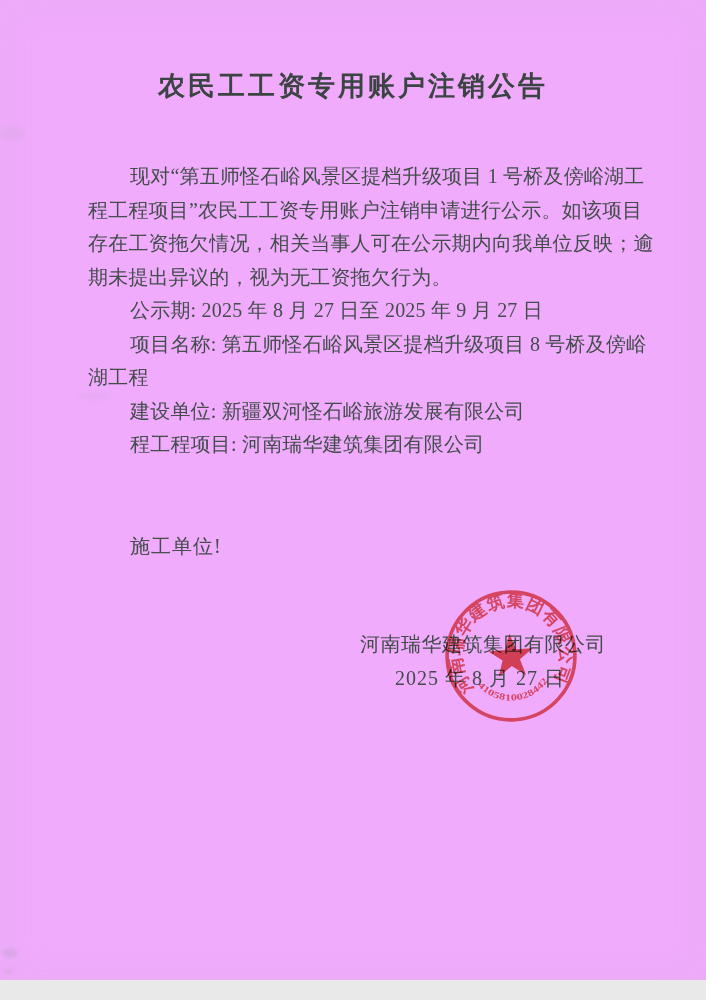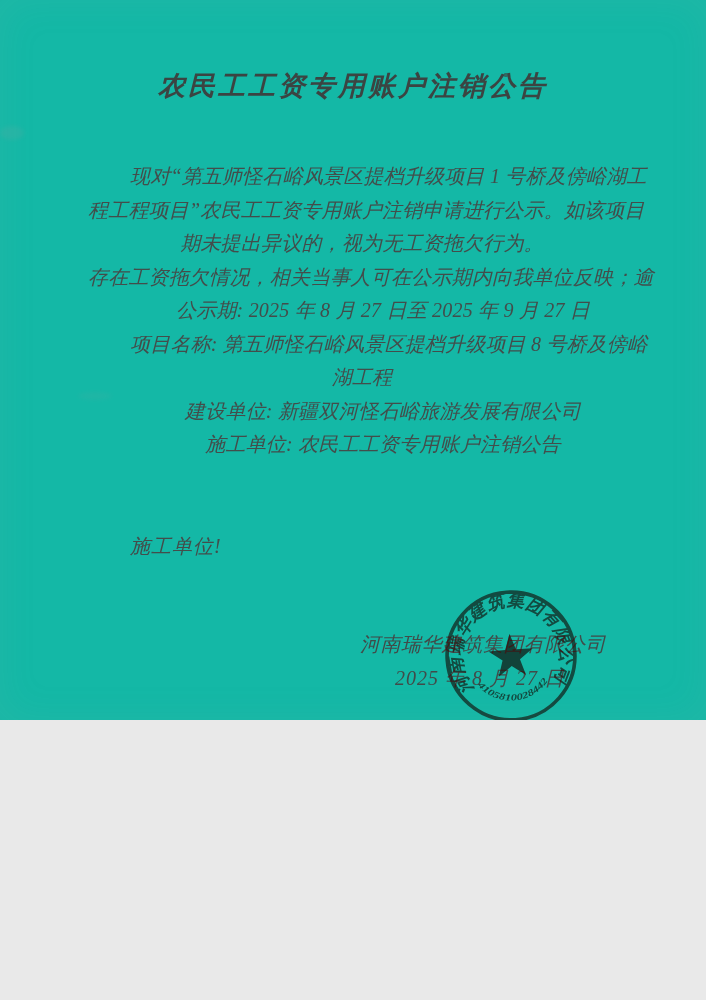--- a/index.html
+++ b/index.html
@@ -3,44 +3,43 @@
 <meta charset="utf-8">
 <style>
   html, body { margin: 0; padding: 0; }
   body {
     width: 706px; height: 1000px;
     background: #e9e9e9;
     font-family: "Liberation Serif", "DejaVu Serif", serif;
   }
   .page {
     position: relative;
-    width: 706px; height: 720px;
-    background: #14b8a6;
+    width: 706px; height: 980px;
+    background: #f0abfc;
     overflow: hidden;
     box-shadow: inset 0 0 40px rgba(180,180,180,0.08);
-    font-style: italic;
   }
   .doc-title {
     position: absolute;
     top: 68px; left: 0; width: 706px;
     text-align: center;
     font-size: 27px;
     font-weight: 700;
     letter-spacing: 3px;
     color: #3b4442;
   }
   .body-text {
     position: absolute;
     top: 160px; left: 88px; width: 548px;
     font-size: 20px;
     line-height: 33.5px;
     color: #434d4b;
     letter-spacing: 0.2px;
   }
-  .body-line { white-space: nowrap; text-align: center; }
+  .body-line { white-space: nowrap; }
   .body-line.indent { text-indent: 42px; }
   .closing {
     position: absolute;
     top: 533px; left: 130px;
     font-size: 20px;
     color: #434d4b;
     letter-spacing: 1px;
   }
   .signature {
     position: absolute;
@@ -82,27 +81,27 @@
 </head>
 <body>
 
 <div class="page">
 
   <div class="doc-title">农民工工资专用账户注销公告</div>
 
   <div class="body-text">
     <div class="body-line indent">现对“第五师怪石峪风景区提档升级项目 1 号桥及傍峪湖工</div>
     <div class="body-line">程工程项目”农民工工资专用账户注销申请进行公示。如该项目</div>
+    <div class="body-line">存在工资拖欠情况，相关当事人可在公示期内向我单位反映；逾</div>
     <div class="body-line">期未提出异议的，视为无工资拖欠行为。</div>
-    <div class="body-line">存在工资拖欠情况，相关当事人可在公示期内向我单位反映；逾</div>
     <div class="body-line indent">公示期: 2025 年 8 月 27 日至 2025 年 9 月 27 日</div>
     <div class="body-line indent">项目名称: 第五师怪石峪风景区提档升级项目 8 号桥及傍峪</div>
     <div class="body-line">湖工程</div>
     <div class="body-line indent">建设单位: 新疆双河怪石峪旅游发展有限公司</div>
-    <div class="body-line indent">施工单位: 农民工工资专用账户注销公告</div>
+    <div class="body-line indent">程工程项目: 河南瑞华建筑集团有限公司</div>
   </div>
 
   <div class="closing">施工单位!</div>
 
   <div class="signature">
     <div class="sig-company">河南瑞华建筑集团有限公司</div>
     <div class="sig-date">2025 年 8 月 27 日</div>
   </div>
 
   <div class="seal">

